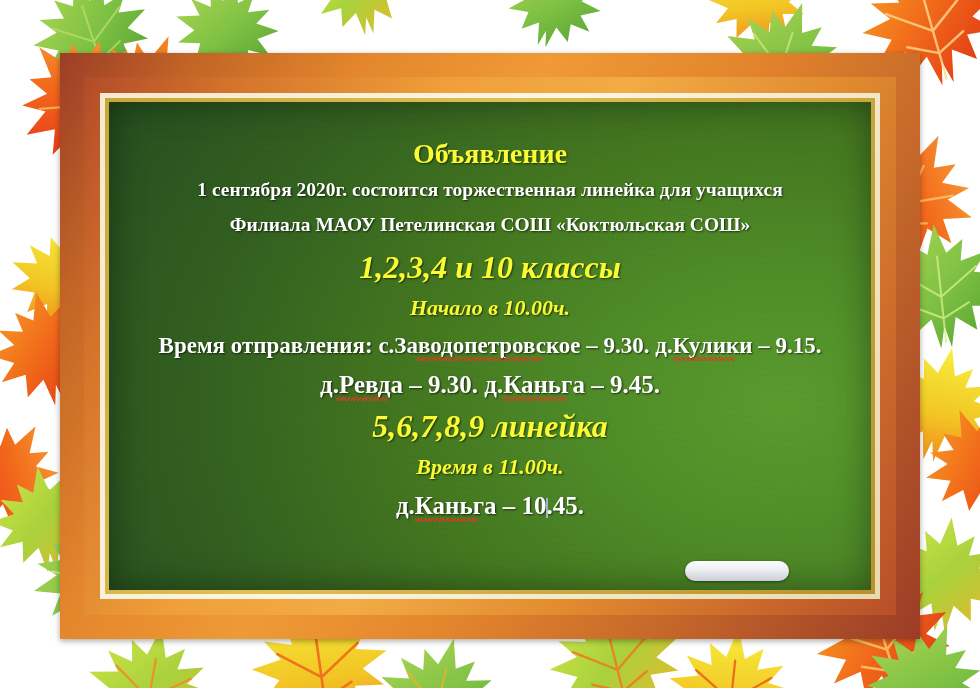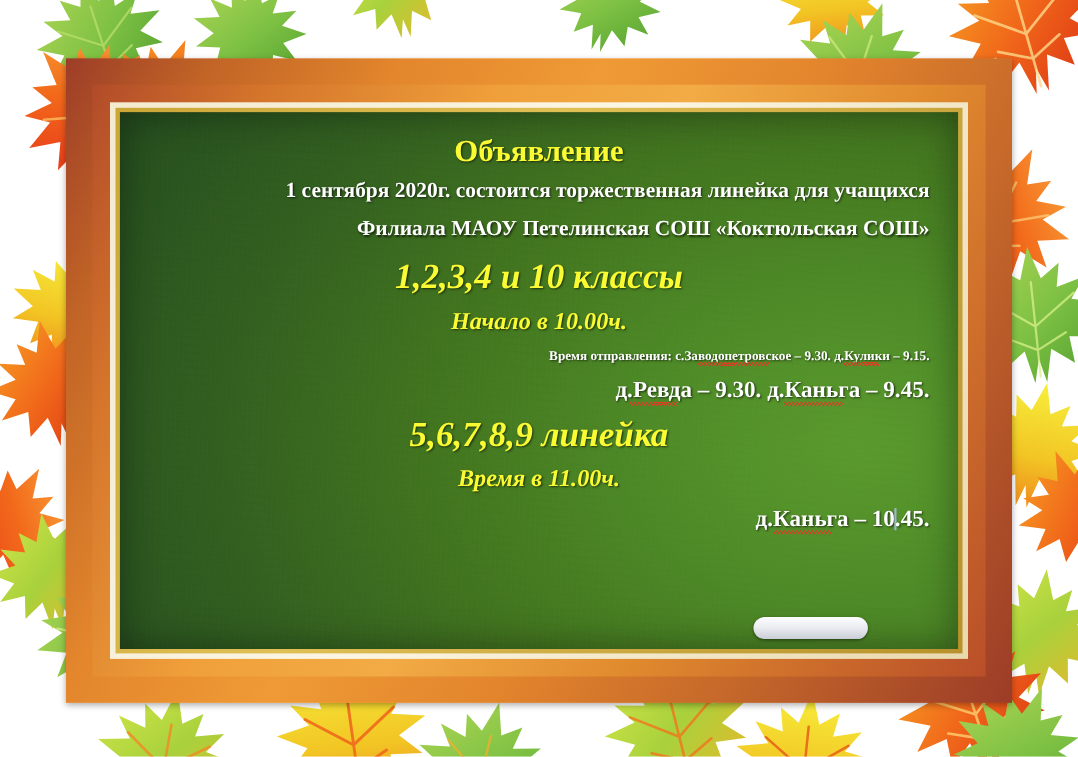--- a/index.html
+++ b/index.html
@@ -109,30 +109,29 @@
     background-image:
       repeating-linear-gradient(92deg, rgba(255,255,255,0.035) 0 1px, rgba(0,0,0,0) 1px 5px),
       repeating-linear-gradient(4deg, rgba(0,0,0,0.05) 0 1px, rgba(0,0,0,0) 1px 7px);
     pointer-events: none;
   }
 
   
   .content {
     position: relative;
     z-index: 3;
-    padding: 20px 26px 0 26px;
+    padding: 36px 26px 0 26px;
     text-align: center;
   }
 
   .ln {
     color: #ffffff;
     text-shadow: 1px 1px 2px rgba(0,0,0,0.65);
     line-height: 1.12;
     white-space: nowrap;
-    text-align: right;
   }
 
   .title {
     color: #fbfb33;
     font-size: 28px;
     font-weight: bold;
     margin: 0 0 9px 0;
     text-shadow: 1px 1px 2px rgba(0,0,0,0.6);
   }
   .sub {
@@ -150,26 +149,26 @@
   }
   .start {
     color: #fbfb33;
     font-size: 22px;
     font-weight: bold;
     font-style: italic;
     margin: 0 0 12px 0;
     text-shadow: 1px 1px 2px rgba(0,0,0,0.6);
   }
   .depart {
-    font-size: 12px;
+    font-size: 23px;
     font-weight: bold;
     margin: 0 0 13px 0;
   }
   .depart2 {
-    font-size: 21px;
+    font-size: 25px;
     font-weight: bold;
     margin: 0 0 9px 0;
   }
 
   
   .sp {
     position: relative;
     white-space: nowrap;
   }
   .sp::after {

